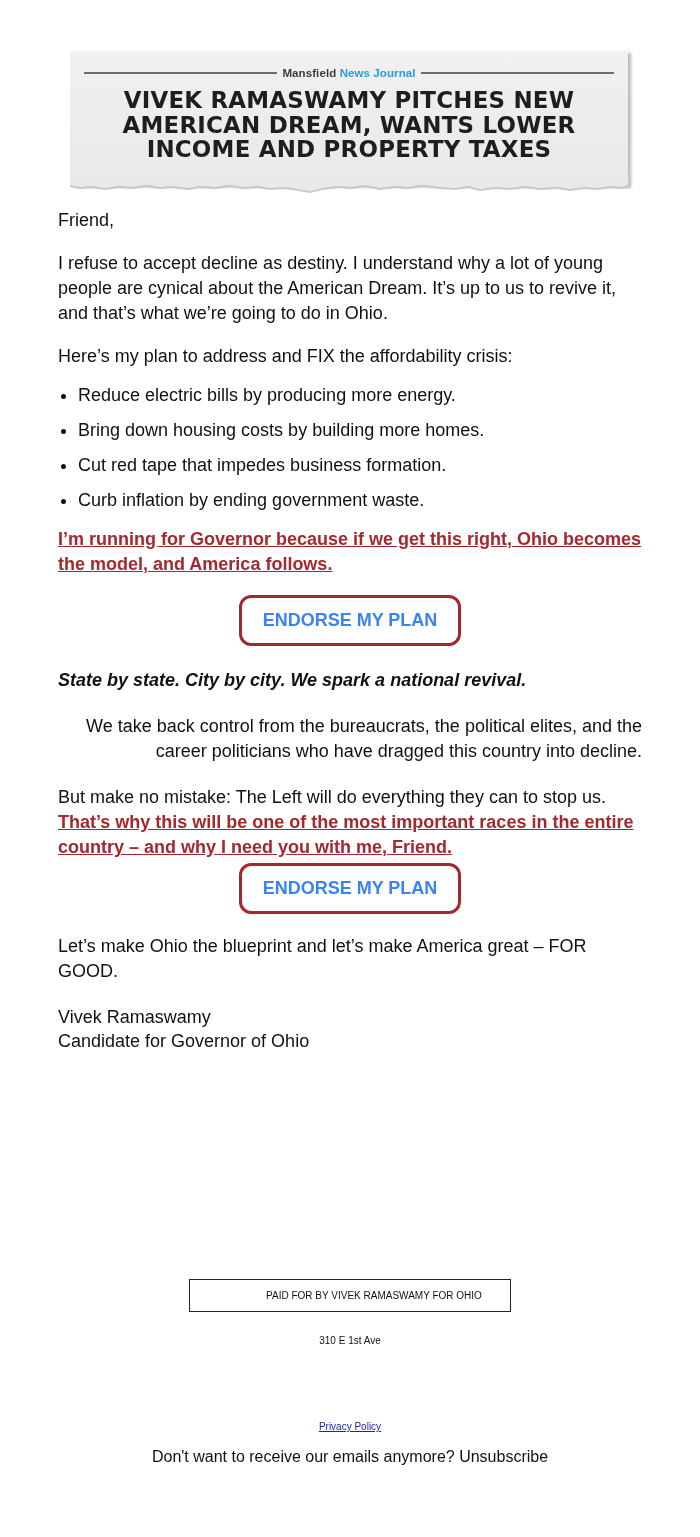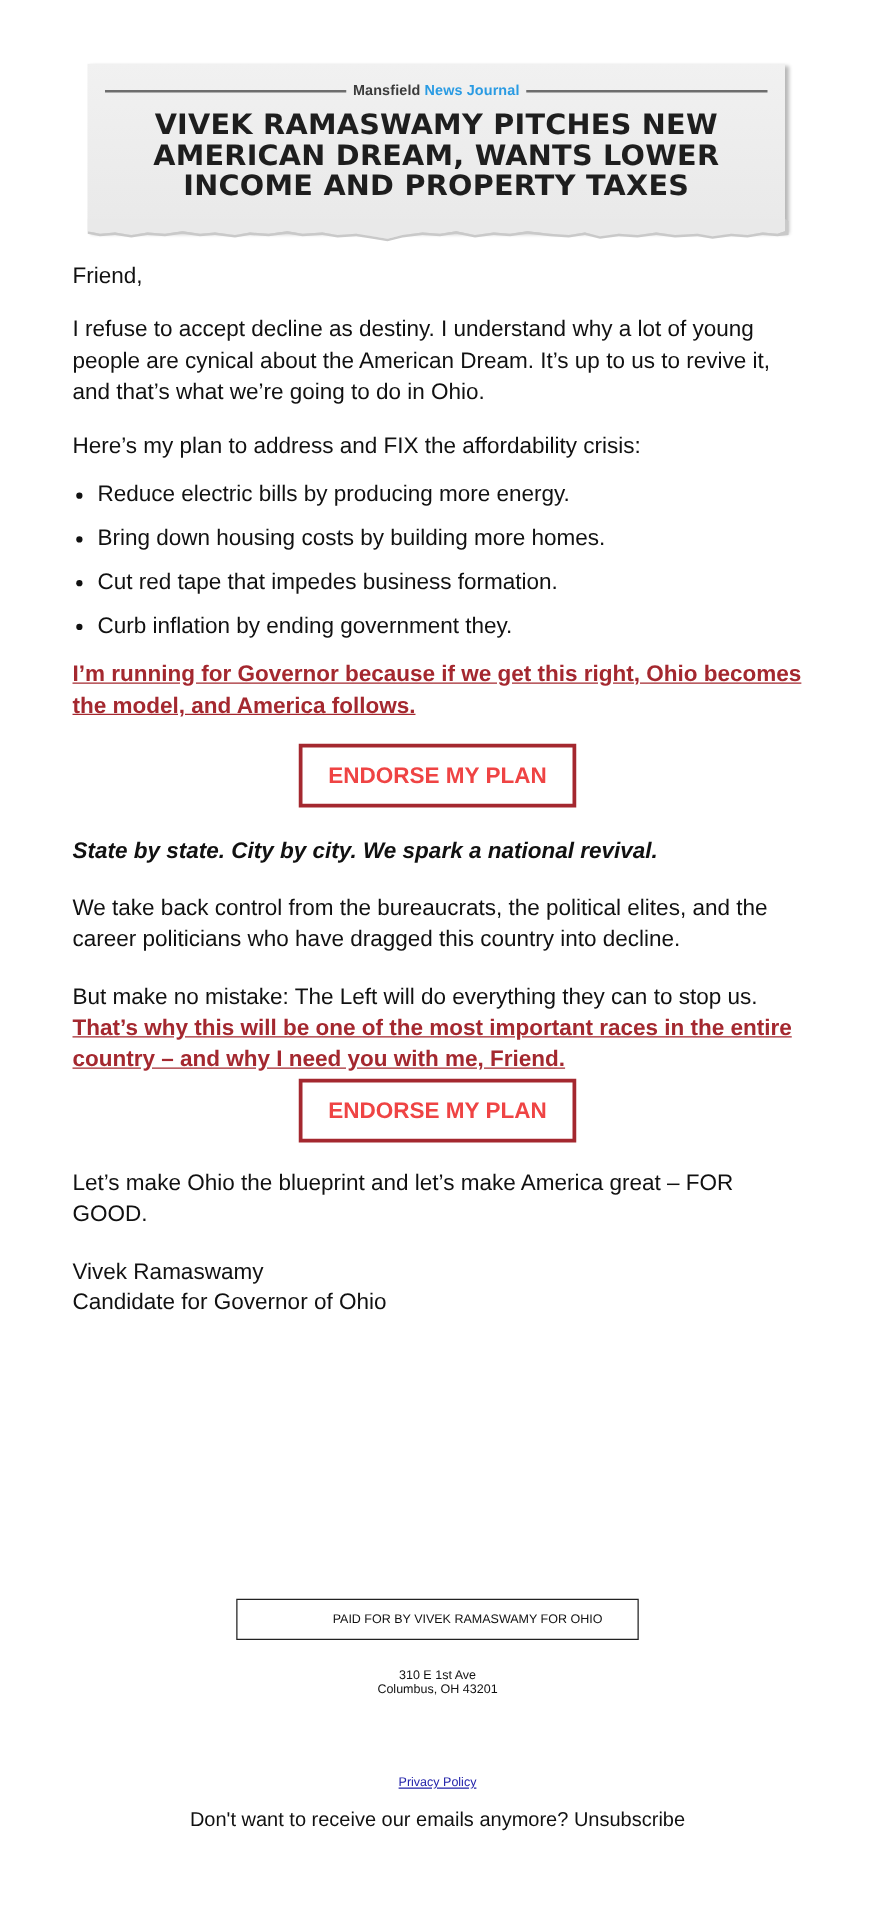--- a/index.html
+++ b/index.html
@@ -99,22 +99,22 @@
     .btn-wrap {
       text-align: center;
       margin: 0;
     }
     .cta-button {
       display: inline-block;
       box-sizing: border-box;
       width: 222px;
       height: 51px;
       border: 3px solid #a4282f;
-      border-radius: 0;
-      color: #ef4444;
+      border-radius: 12px;
+      color: #3b82f6;
       font-weight: bold;
       font-size: 18px;
       line-height: 45px;
       text-align: center;
       text-decoration: none;
       background: #ffffff;
     }
     .italic-bold {
       font-style: italic;
       font-weight: bold;
@@ -189,43 +189,42 @@
 </svg>
 
 <div class="content">
   <p>Friend,</p>
   <p>I refuse to accept decline as destiny. I understand why a lot of young people are cynical about the American Dream. It’s up to us to revive it, and that’s what we’re going to do in Ohio.</p>
   <p style="margin-bottom:14px;">Here’s my plan to address and FIX the affordability crisis:</p>
   <ul>
     <li>Reduce electric bills by producing more energy.</li>
     <li>Bring down housing costs by building more homes.</li>
     <li>Cut red tape that impedes business formation.</li>
-    <li>Curb inflation by ending government they.</li>
+    <li>Curb inflation by ending government waste.</li>
   </ul>
   <p style="margin-bottom:18px;"><a class="red-link" href="#">I’m running for Governor because if we get this right, Ohio becomes the model, and America follows.</a></p>
   <div class="btn-wrap" style="margin-bottom:22px;">
     <a class="cta-button" href="#">ENDORSE MY PLAN</a>
   </div>
   <p class="italic-bold" style="margin-bottom:21px;">State by state. City by city. We spark a national revival.</p>
-  <p style="margin-bottom:21px;">We take back control from the bureaucrats, the political elites, and the career politicians who have dragged this country into decline.</p>
+  <p style="margin-bottom:21px;text-align:right;">We take back control from the bureaucrats, the political elites, and the career politicians who have dragged this country into decline.</p>
   <p style="margin-bottom:3px;">
     <span>But make no mistake: The Left will do everything they can to stop us.</span>
     <a class="red-link" href="#">That’s why this will be one of the most important races in the entire country – and why I need you with me, Friend.</a>
   </p>
   <div class="btn-wrap" style="margin-bottom:20px;">
     <a class="cta-button" href="#">ENDORSE MY PLAN</a>
   </div>
   <p style="margin-bottom:21px;">Let’s make Ohio the blueprint and let’s make America great – FOR GOOD.</p>
   <p style="line-height:24px;">
     <span>Vivek Ramaswamy</span><br>
     <span>Candidate for Governor of Ohio</span>
   </p>
 </div>
 
 <div class="footer-box">PAID FOR BY VIVEK RAMASWAMY FOR OHIO</div>
 <div class="footer-address">
   <div>310 E 1st Ave</div>
-  <div>Columbus, OH 43201</div>
 </div>
 <div class="footer-privacy">
   <a href="#">Privacy Policy</a>
 </div>
 <div class="footer-unsub">Don't want to receive our emails anymore? Unsubscribe</div>
 
 </body></html>

